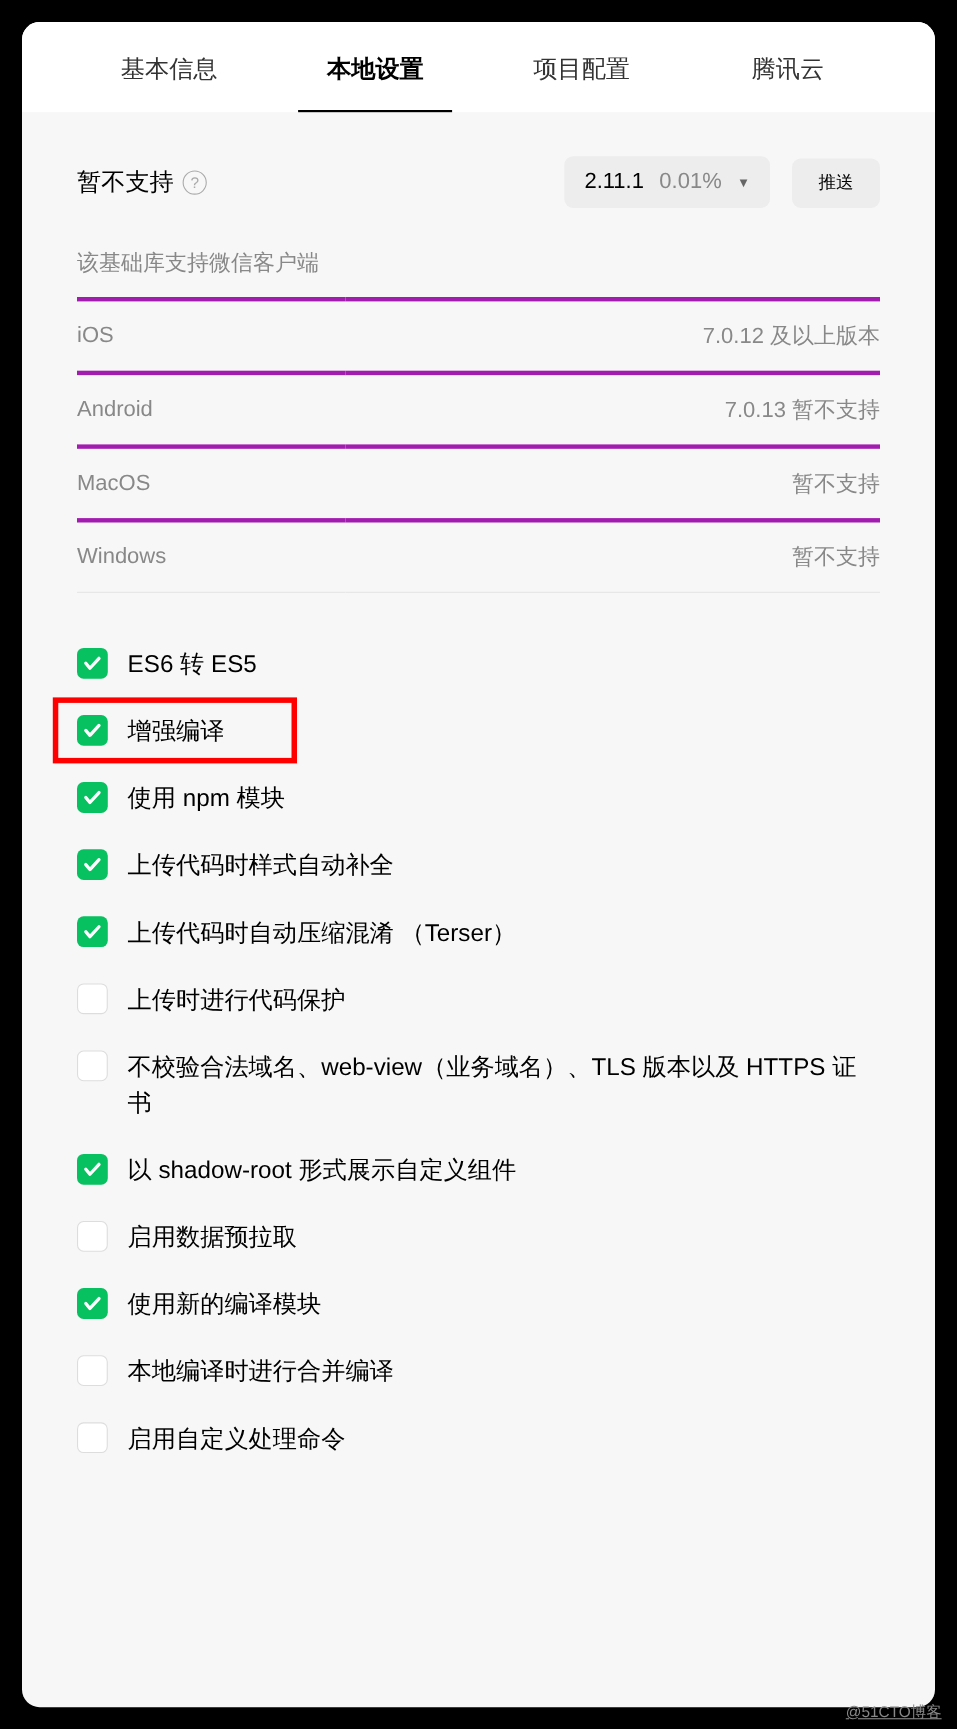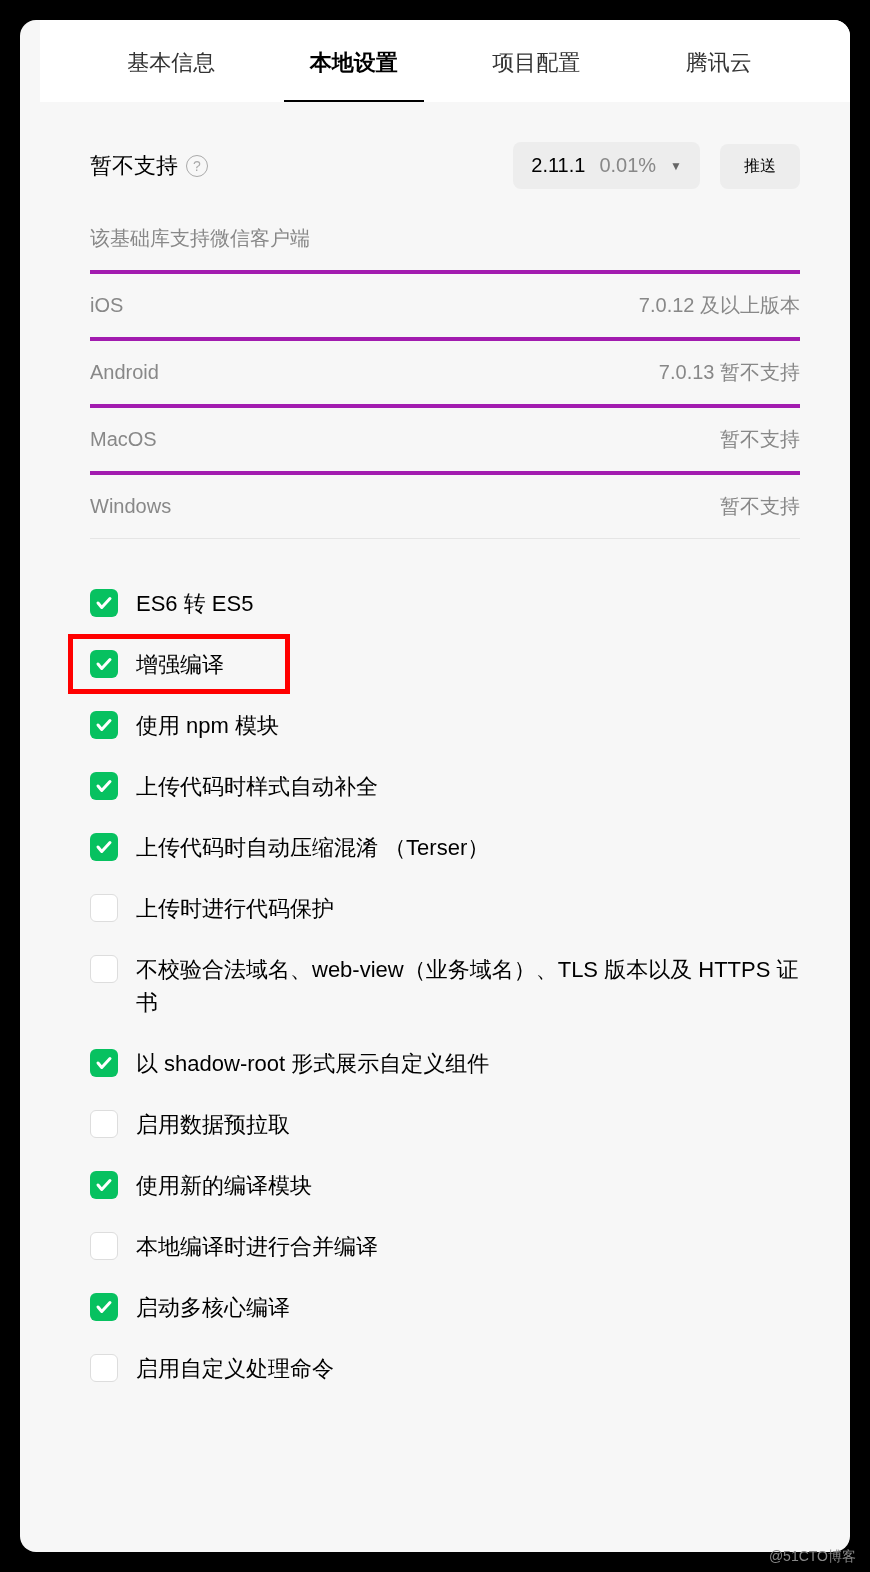--- a/index.html
+++ b/index.html
@@ -12,21 +12,20 @@
       position: relative;
     }
     .window {
       background: #f7f7f7;
       border-radius: 16px;
       width: 100%;
       height: 100%;
       overflow: hidden;
       display: flex;
       flex-direction: column;
-      padding-left: 20px;
     }
     .tabs {
       display: flex;
       padding: 0 40px;
       background: #fff;
     }
     .tab {
       flex: 1;
       text-align: center;
       padding: 28px 0 24px;
@@ -191,20 +190,21 @@
       width: 222px;
       height: 60px;
       pointer-events: none;
     }
     .watermark {
       position: absolute;
       bottom: 6px;
       right: 14px;
       font-size: 14px;
       color: #888;
+      text-decoration: underline;
     }
   </style>
 </head>
 <body>
 
 <div class="window">
   <div class="tabs" id="tabs-container">
       <div class="tab">基本信息</div>
       <div class="tab active">本地设置</div>
       <div class="tab">项目配置</div>
@@ -317,28 +317,20 @@
               <polyline points="4 12 9 18 20 6"></polyline>
             </svg>
           </div>
           <div class="checkbox-label">使用新的编译模块</div>
         </div>
         <div class="checkbox-item">
           <div class="checkbox unchecked"></div>
           <div class="checkbox-label">本地编译时进行合并编译</div>
         </div>
         <div class="checkbox-item">
-          <div class="checkbox checked">
-            <svg viewBox="0 0 24 24" fill="none" stroke="#fff" stroke-width="4" stroke-linecap="round" stroke-linejoin="round">
-              <polyline points="4 12 9 18 20 6"></polyline>
-            </svg>
-          </div>
-          <div class="checkbox-label">启动多核心编译</div>
-        </div>
-        <div class="checkbox-item">
           <div class="checkbox unchecked"></div>
           <div class="checkbox-label">启用自定义处理命令</div>
         </div>
       </div>
   </div>
 </div>
 
 <div class="watermark">@51CTO博客</div>
 
 </body></html>

